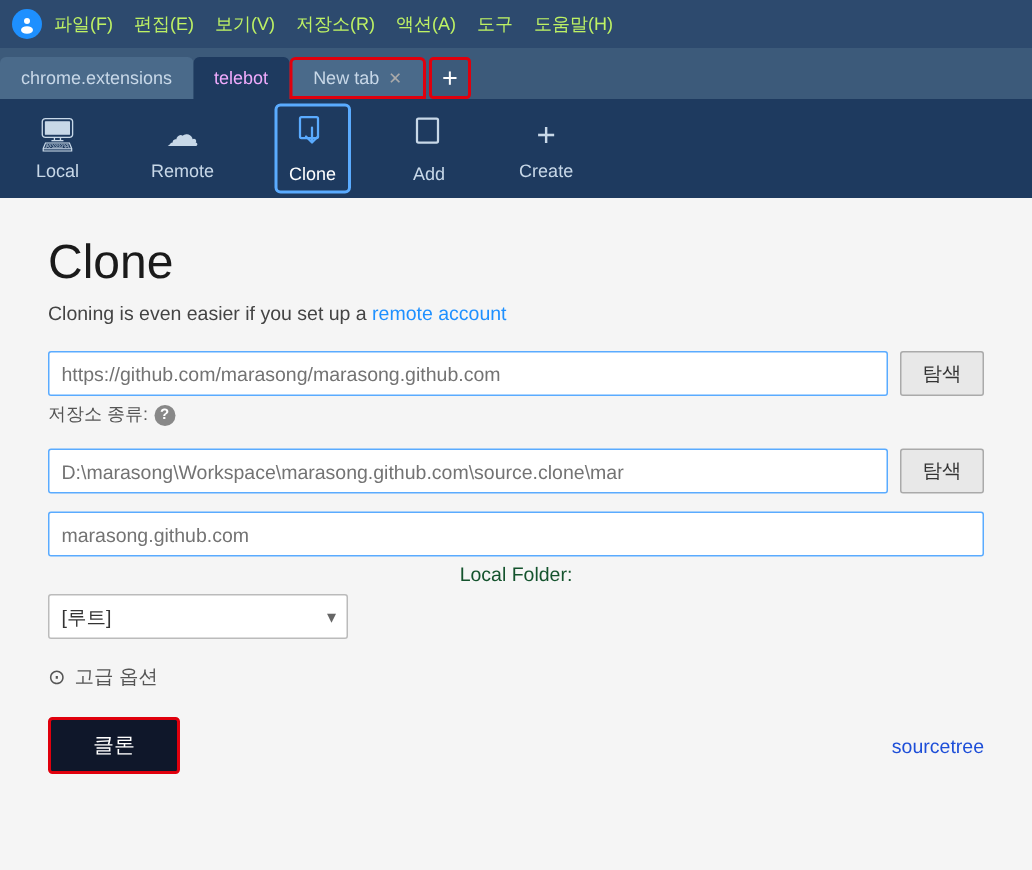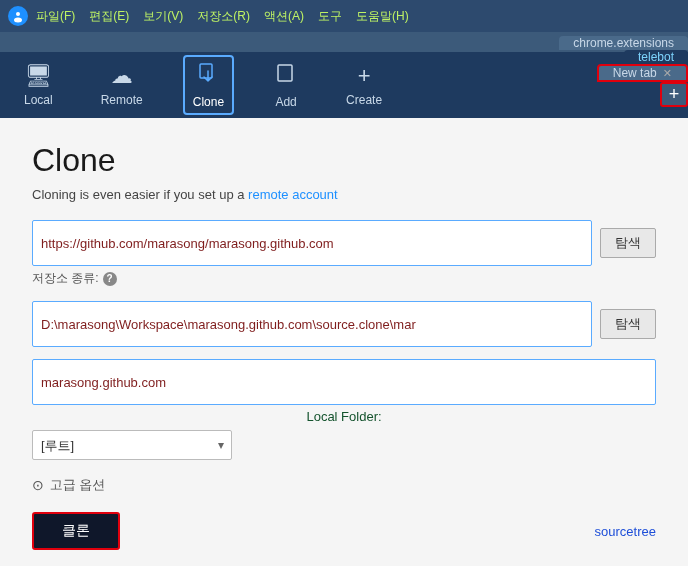--- a/index.html
+++ b/index.html
@@ -40,40 +40,39 @@
     }
     .title-bar-menu span {
       cursor: pointer;
     }
 
     
     .tab-bar {
       background: #3c5a7a;
       display: flex;
       align-items: flex-end;
-      height: 20px;
+      height: 34px;
       padding-top: 4px;
-      flex-direction: column;
     }
     .tab {
       display: flex;
       align-items: center;
       padding: 0 14px;
       height: 28px;
       background: #4a6a8a;
       color: #c8d8e8;
       font-size: 12px;
       cursor: pointer;
       border-radius: 4px 4px 0 0;
       gap: 6px;
       position: relative;
     }
     .tab.active {
       background: #1e3a5f;
-      color: #7dd3fc;
+      color: #f0abfc;
     }
     .tab-close {
       color: #aaa;
       font-size: 11px;
       cursor: pointer;
     }
     .tab-new {
       width: 28px;
       height: 28px;
       display: flex;
@@ -153,26 +152,26 @@
 
     .input-row {
       display: flex;
       align-items: center;
       margin-bottom: 4px;
       gap: 8px;
     }
 
     .input-field {
       flex: 1;
-      height: 46px;
+      height: 30px;
       border: 1.5px solid #5aabff;
       background: #fff;
       padding: 0 8px;
       font-size: 13px;
-      color: #7f1d1d;
+      color: #737373;
       outline: none;
       border-radius: 2px;
     }
 
     .browse-btn {
       height: 30px;
       padding: 0 14px;
       background: #e8e8e8;
       border: 1px solid #aaa;
       cursor: pointer;

